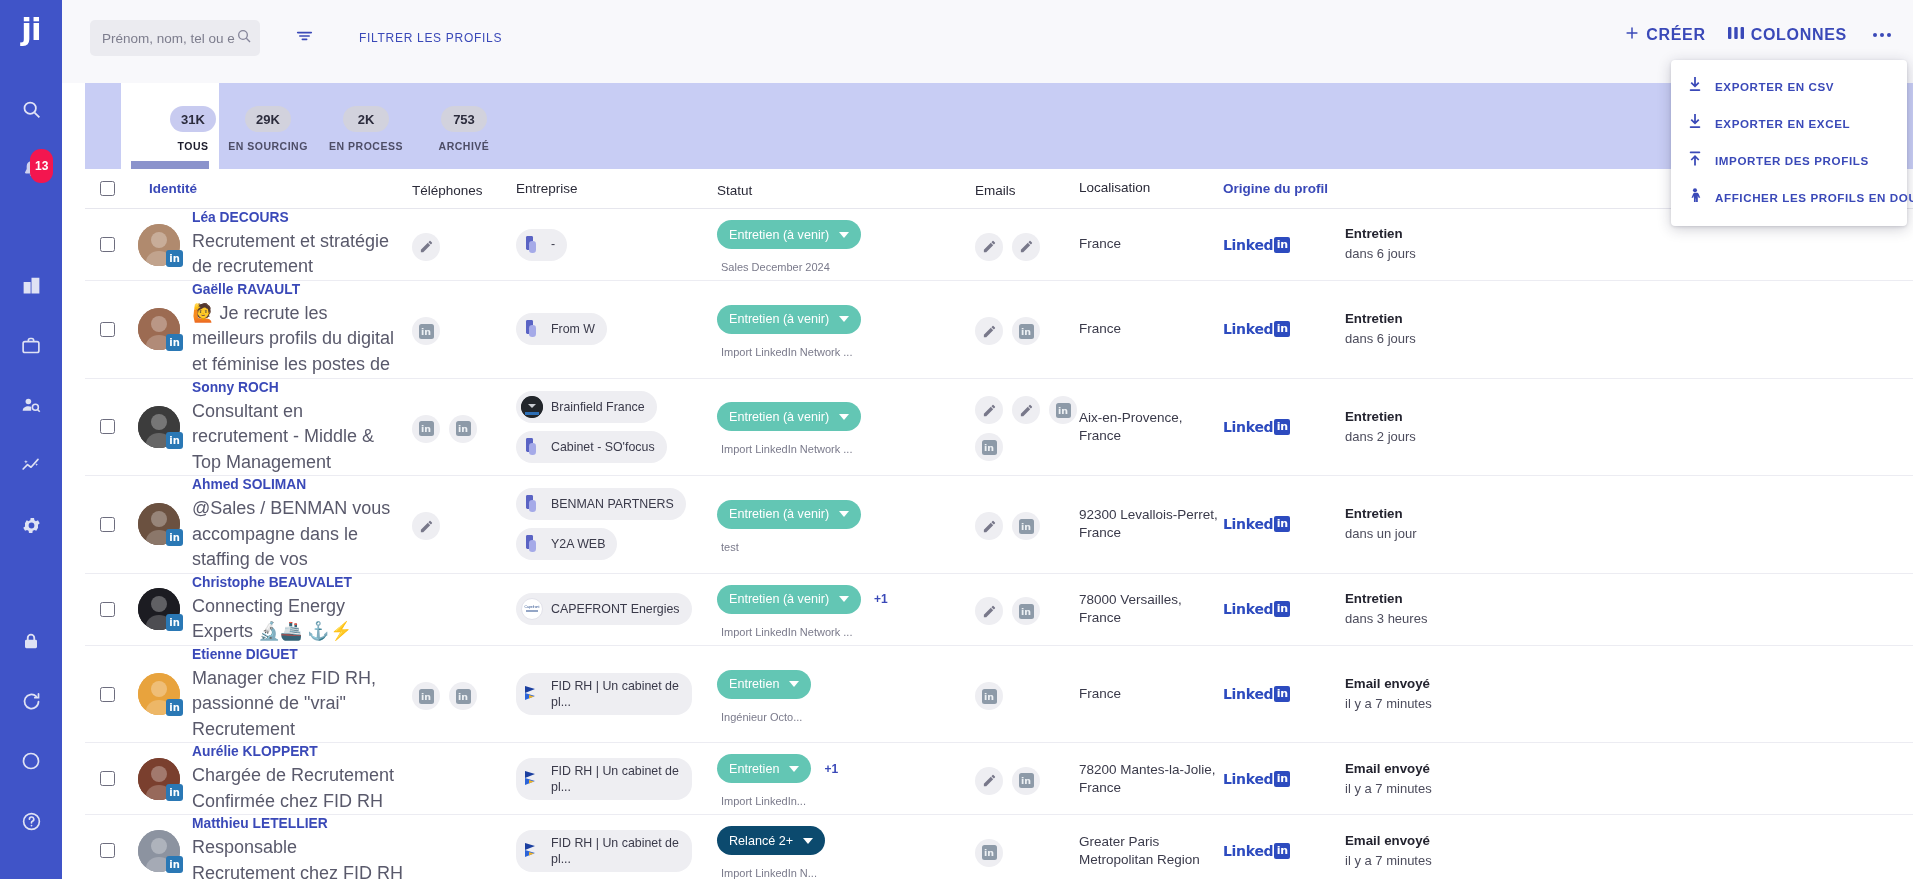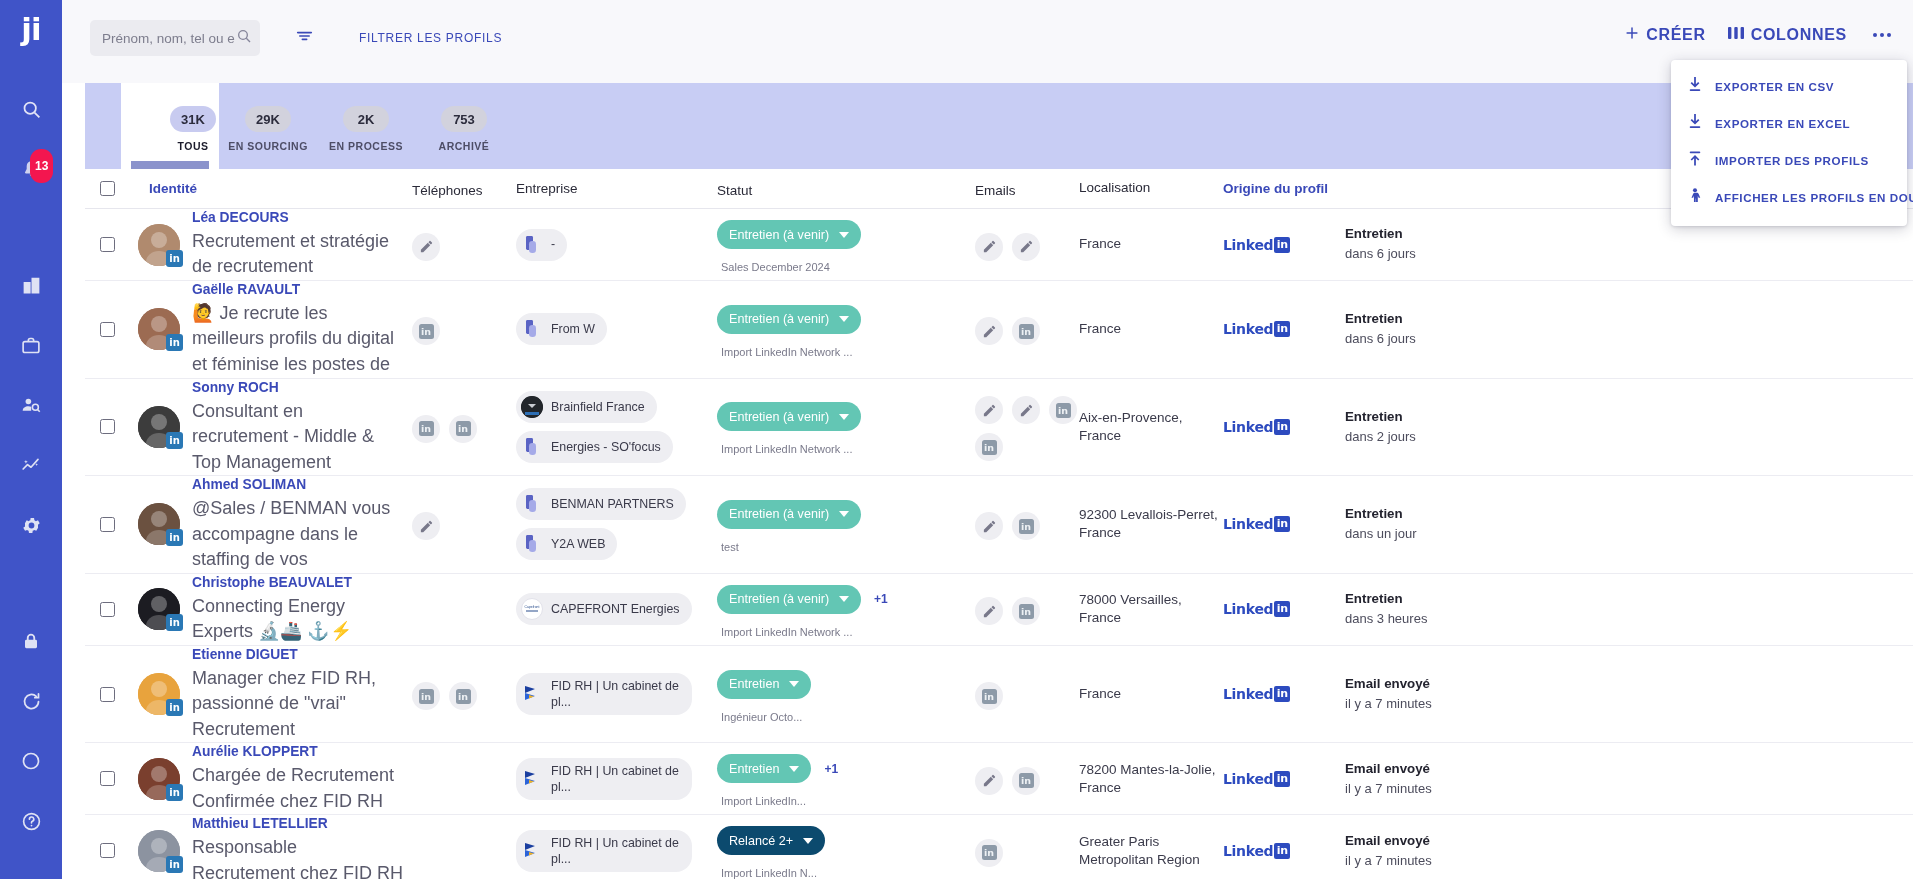--- a/index.html
+++ b/index.html
@@ -611,21 +611,21 @@
                 </span>
                 <span class="comp-name">Brainfield France</span>
               </span>
               <span class="comp-chip">
                 <span class="comp-logo">
                   <svg width="22" height="22" viewBox="0 0 22 22">
                     <rect x="5" y="2" width="7" height="14" rx="1.4" fill="#5a63c4"></rect>
                     <rect x="8" y="7" width="7" height="12" rx="3.2" fill="#a5aae8"></rect>
                   </svg>
                 </span>
-                <span class="comp-name">Energies - SO'focus</span>
+                <span class="comp-name">Cabinet - SO'focus</span>
               </span>
             </div>
             <div class="c-status">
               <div class="status-block">
                 <div class="status-row">
                   <span class="status-pill" style="background:#63c6b4">
                     <span>Entretien (à venir)</span>
                     <span class="caret"></span>
                   </span>
                 </div>

